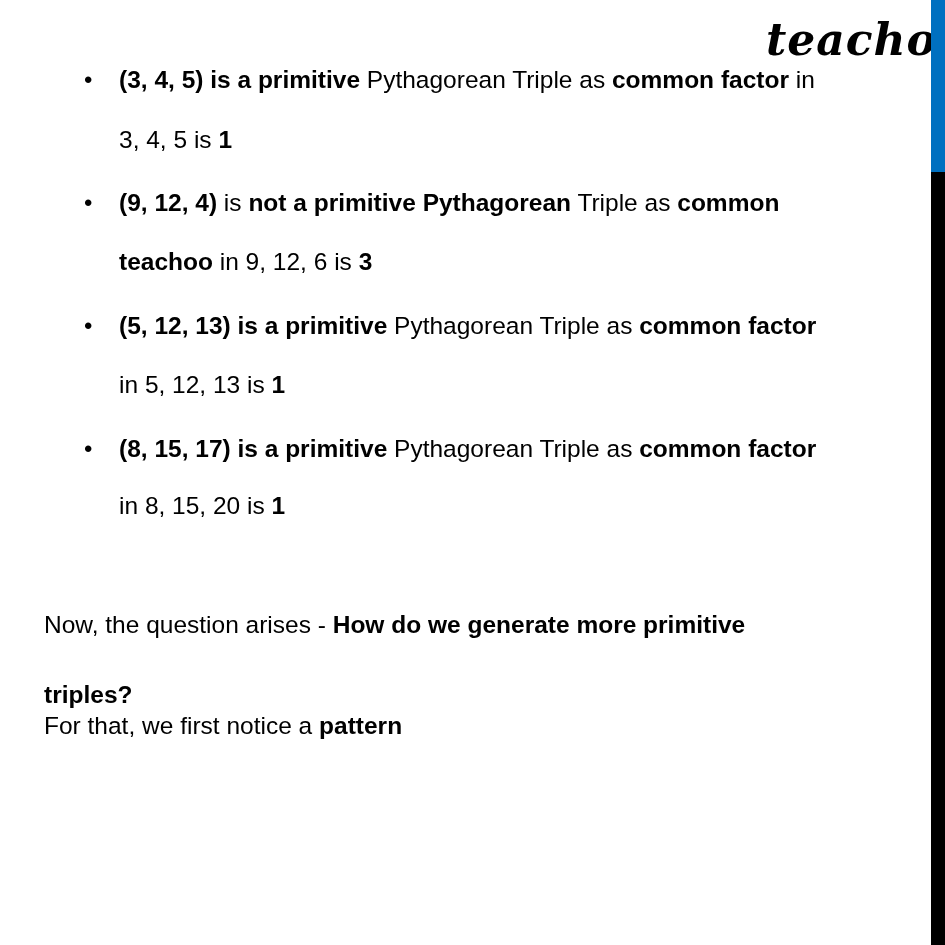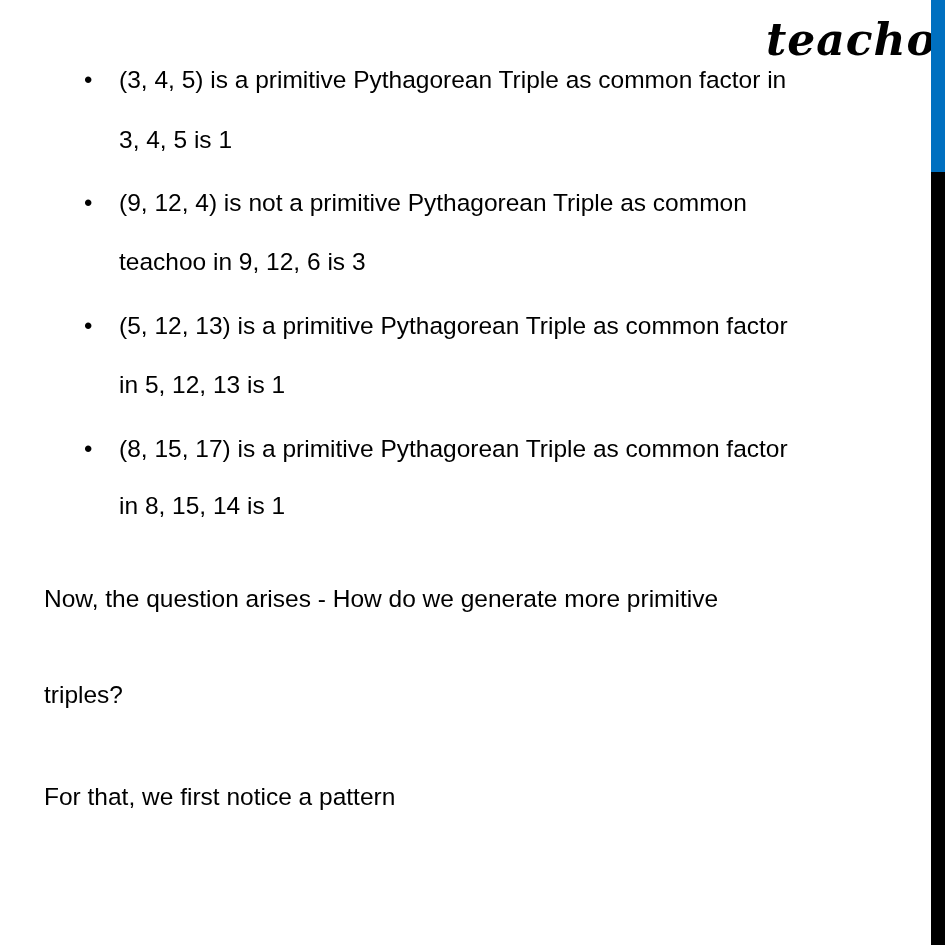--- a/index.html
+++ b/index.html
@@ -4,21 +4,21 @@
 <style>
   html,body{margin:0;padding:0;}
   body{width:945px;height:945px;background:#fff;position:relative;overflow:hidden;
        font-family:"Liberation Sans",sans-serif;color:#000;}
   .logo{position:absolute;left:766px;top:14px;font-family:"DejaVu Serif",serif;
         font-style:italic;font-weight:bold;font-size:44px;letter-spacing:1px;color:#000;}
   .bar-blue{position:absolute;left:931px;top:0;width:14px;height:172px;background:#0070C0;}
   .bar-black{position:absolute;left:931px;top:172px;width:14px;height:773px;background:#000;}
   .line{position:absolute;font-size:24.5px;line-height:30px;white-space:nowrap;}
   .bullet{position:absolute;left:84px;font-size:24px;line-height:30px;}
-  b{font-weight:normal;text-align:center;}
+  b{font-weight:bold;text-align:center;}
 </style>
 </head>
 <body>
 
 <div class="logo">teachoo</div>
 <div class="bar-blue"></div>
 <div class="bar-black"></div>
 
 <div class="bullet" style="top:65px">•</div>
 <div class="line" style="left:119px;top:65px"><b>(3, 4, 5) is a primitive</b><span> Pythagorean Triple as </span><b>common factor</b><span> in</span></div>
@@ -27,17 +27,17 @@
 <div class="bullet" style="top:188px">•</div>
 <div class="line" style="left:119px;top:188px"><b>(9, 12, 4)</b><span> is </span><b>not a primitive Pythagorean</b><span> Triple as </span><b>common</b></div>
 <div class="line" style="left:119px;top:247px"><b>teachoo</b><span> in 9, 12, 6 is </span><b>3</b></div>
 
 <div class="bullet" style="top:311px">•</div>
 <div class="line" style="left:119px;top:311px"><b>(5, 12, 13) is a primitive</b><span> Pythagorean Triple as </span><b>common factor</b></div>
 <div class="line" style="left:119px;top:370px"><span>in 5, 12, 13 is </span><b>1</b></div>
 
 <div class="bullet" style="top:434px">•</div>
 <div class="line" style="left:119px;top:434px"><b>(8, 15, 17) is a primitive</b><span> Pythagorean Triple as </span><b>common factor</b></div>
-<div class="line" style="left:119px;top:491px"><span>in 8, 15, 14 is </span><b>1</b></div>
+<div class="line" style="left:119px;top:491px"><span>in 8, 15, 20 is </span><b>1</b></div>
 
-<div class="line" style="left:44px;top:584px"><span>Now, the question arises - </span><b>How do we generate more primitive</b></div>
+<div class="line" style="left:44px;top:610px"><span>Now, the question arises - </span><b>How do we generate more primitive</b></div>
 <div class="line" style="left:44px;top:680px"><b>triples?</b></div>
-<div class="line" style="left:44px;top:782px"><span>For that, we first notice a </span><b>pattern</b></div>
+<div class="line" style="left:44px;top:711px"><span>For that, we first notice a </span><b>pattern</b></div>
 
 </body></html>

